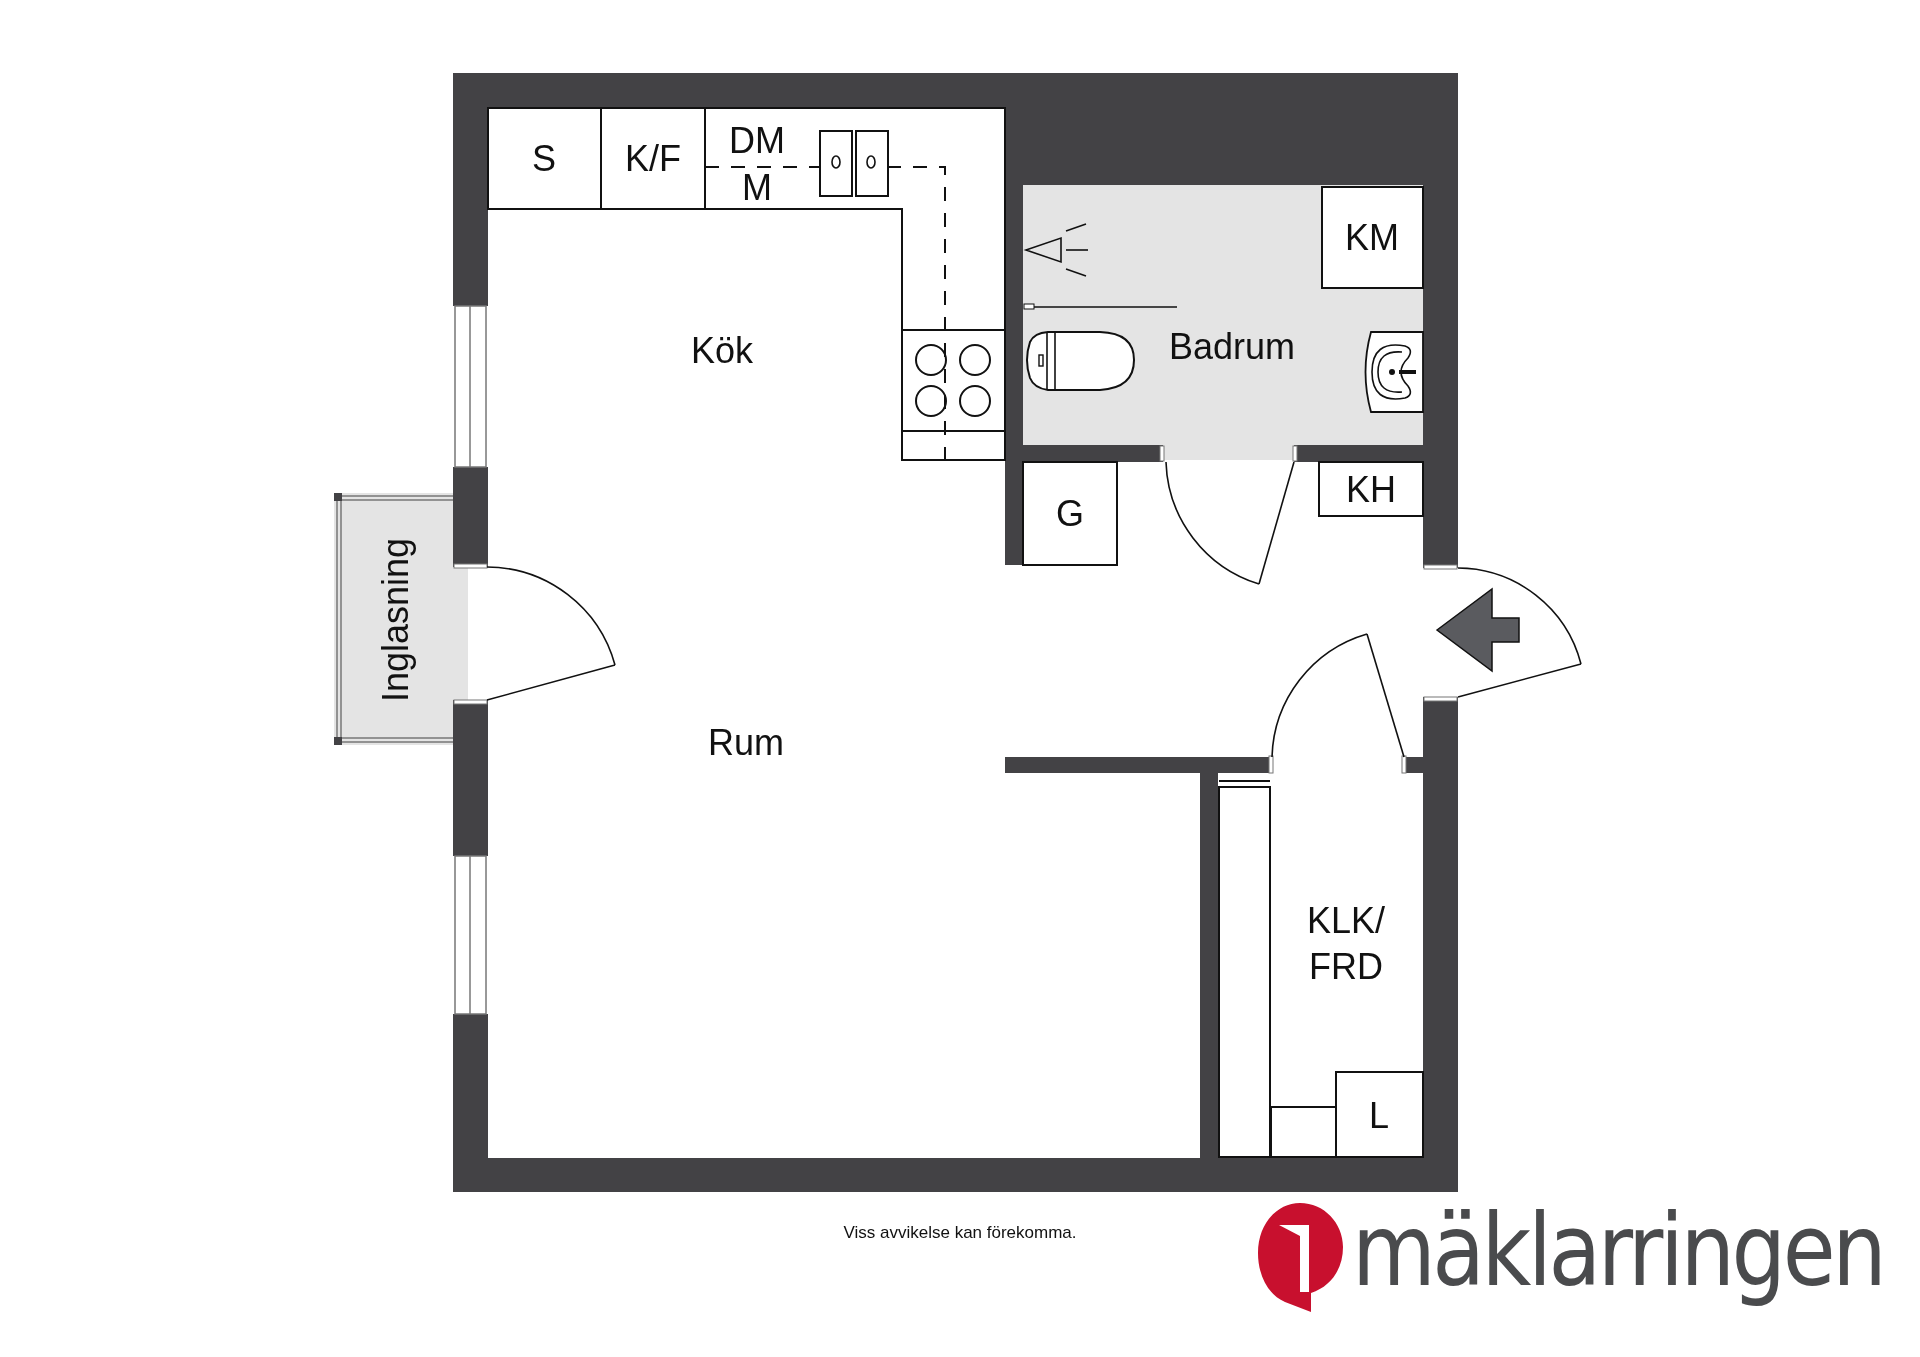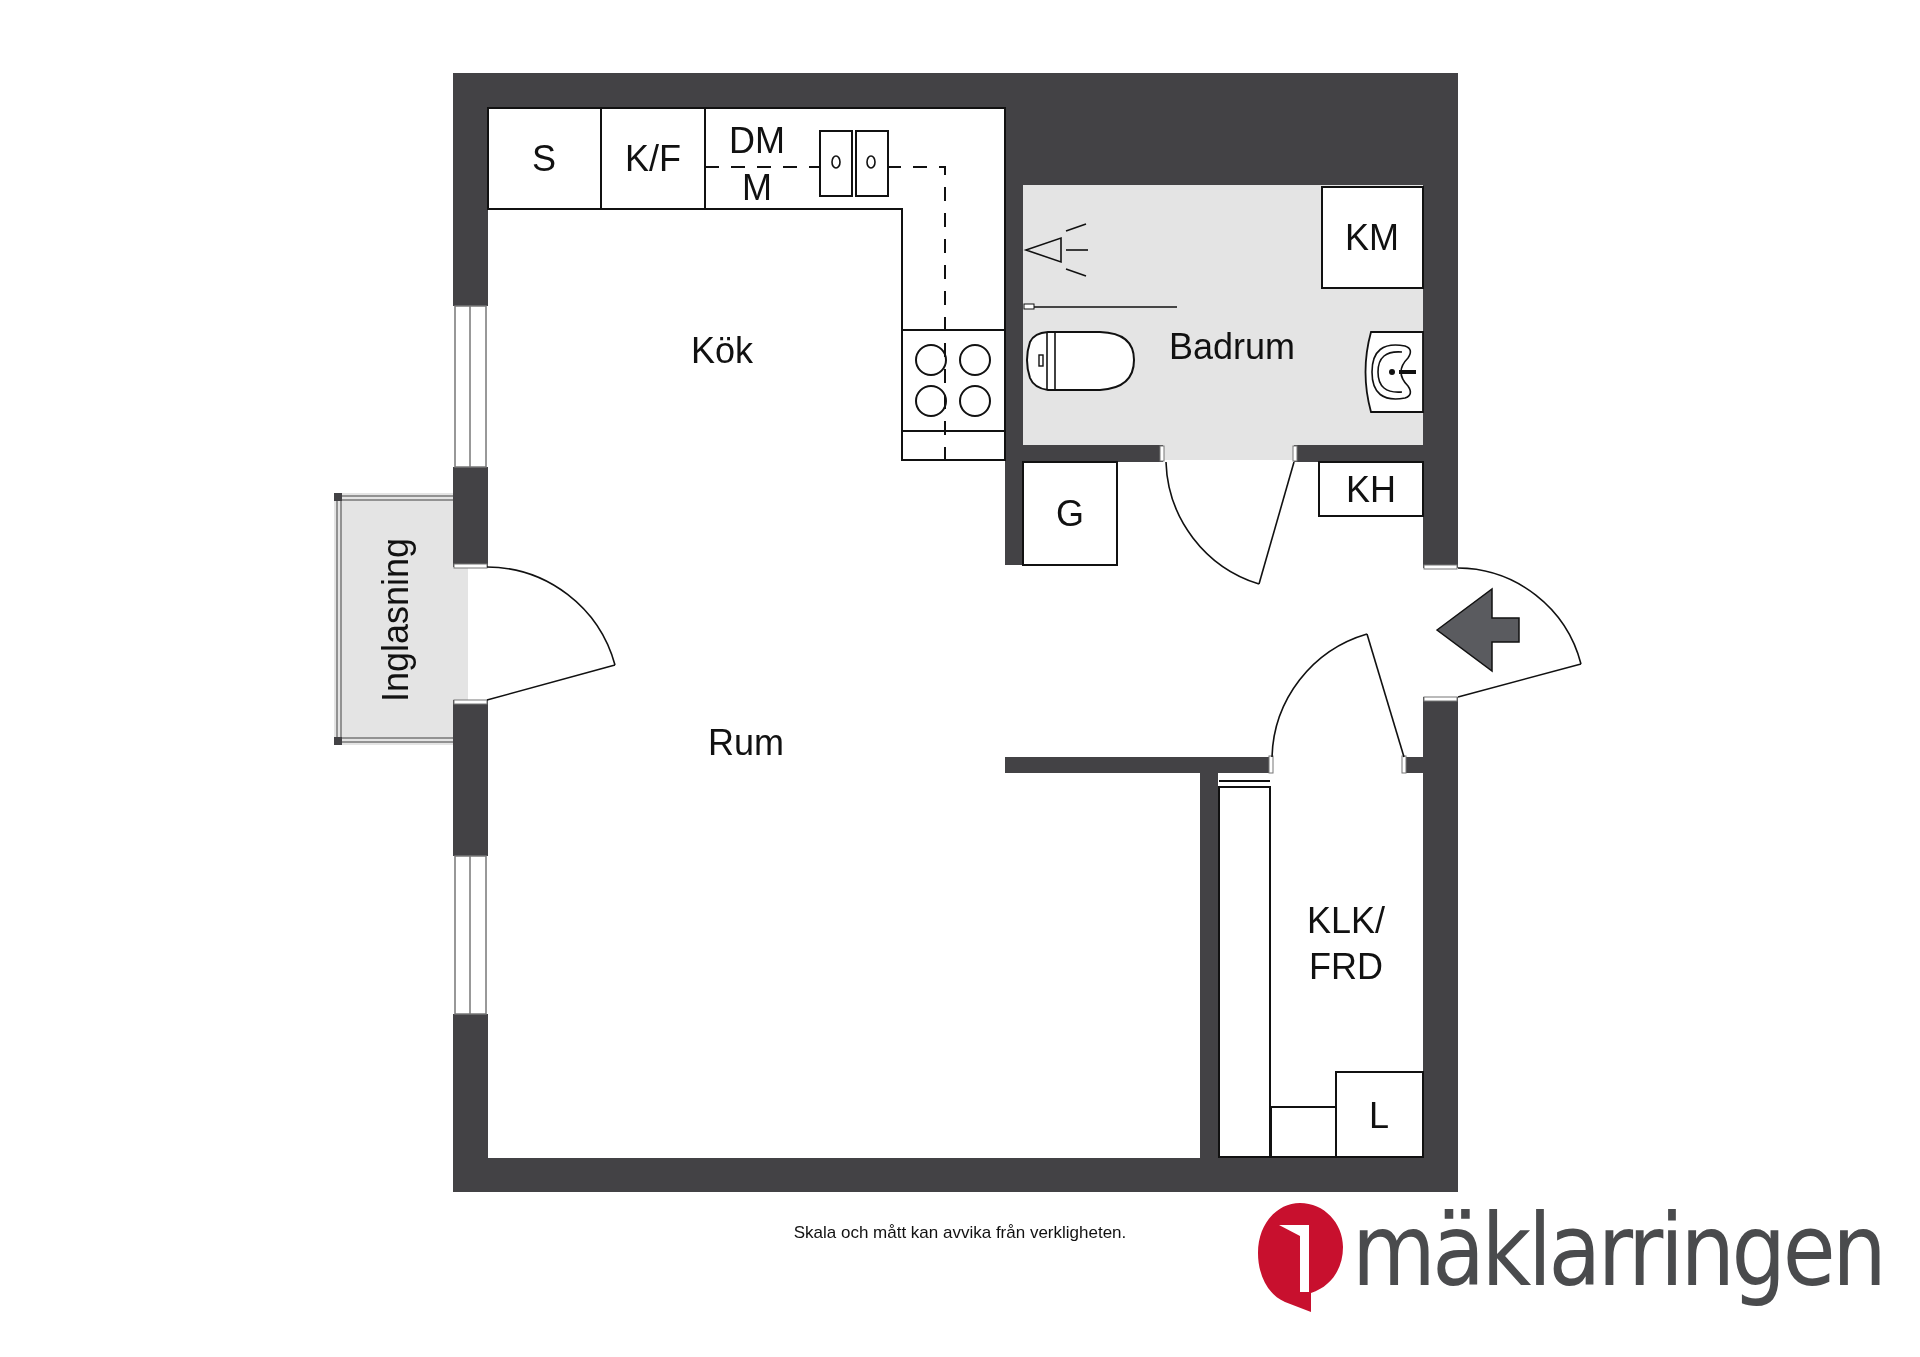--- a/index.html
+++ b/index.html
@@ -180,16 +180,16 @@
     <text class="lbl" x="1379" y="1128" font-size="36" text-anchor="middle">L</text>
   </g>
 
   <g>
     <path d="M1300 1203 C1324 1203 1343 1223 1343 1247 C1343 1268 1332 1286 1311 1293 L1311 1312 L1285 1302 C1268 1295 1258 1275 1258 1253 C1258 1224 1277 1203 1300 1203 Z" fill="#c8102e"></path>
     <path d="M1279 1225 L1309 1225 L1309 1292 L1300 1292 L1300 1236 Z" fill="#ffffff"></path>
   </g>
 </svg>
 
 <div class="disclaimer">
-  <div>Skala och mått kan avvika från verkligheten.</div>
+  <div>Viss avvikelse kan förekomma.</div>
 </div>
 
 <div class="brand-text">mäklarringen</div>
 
 </body></html>

